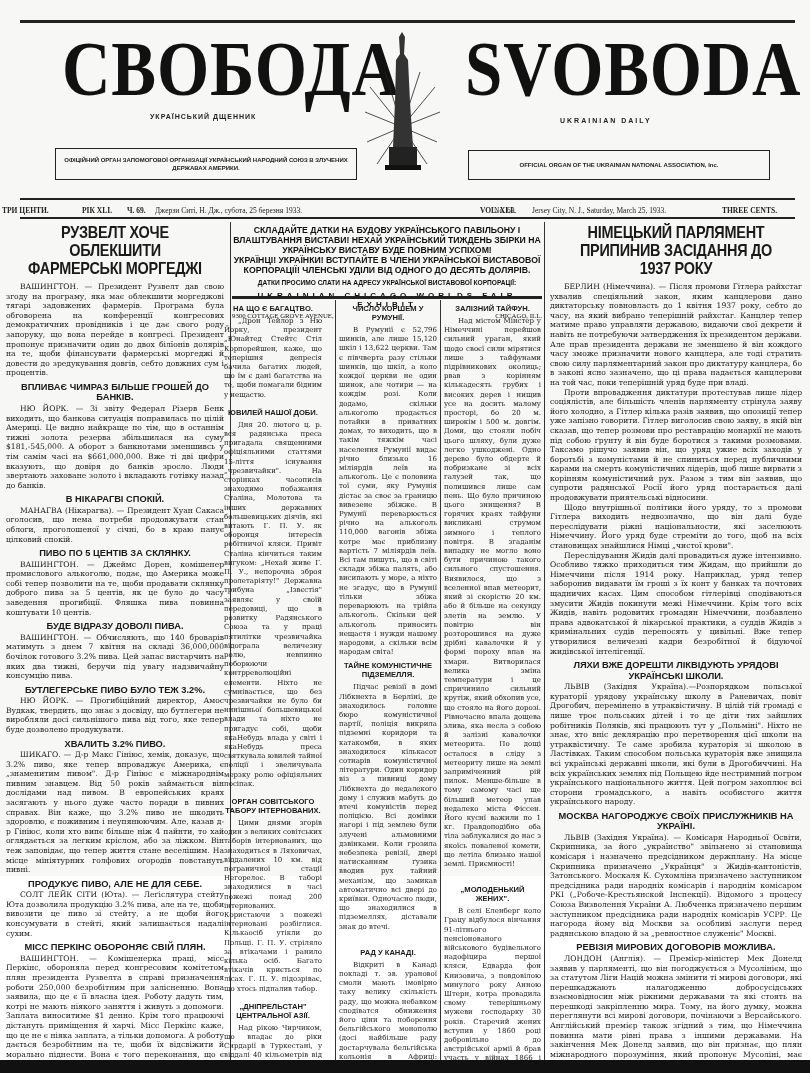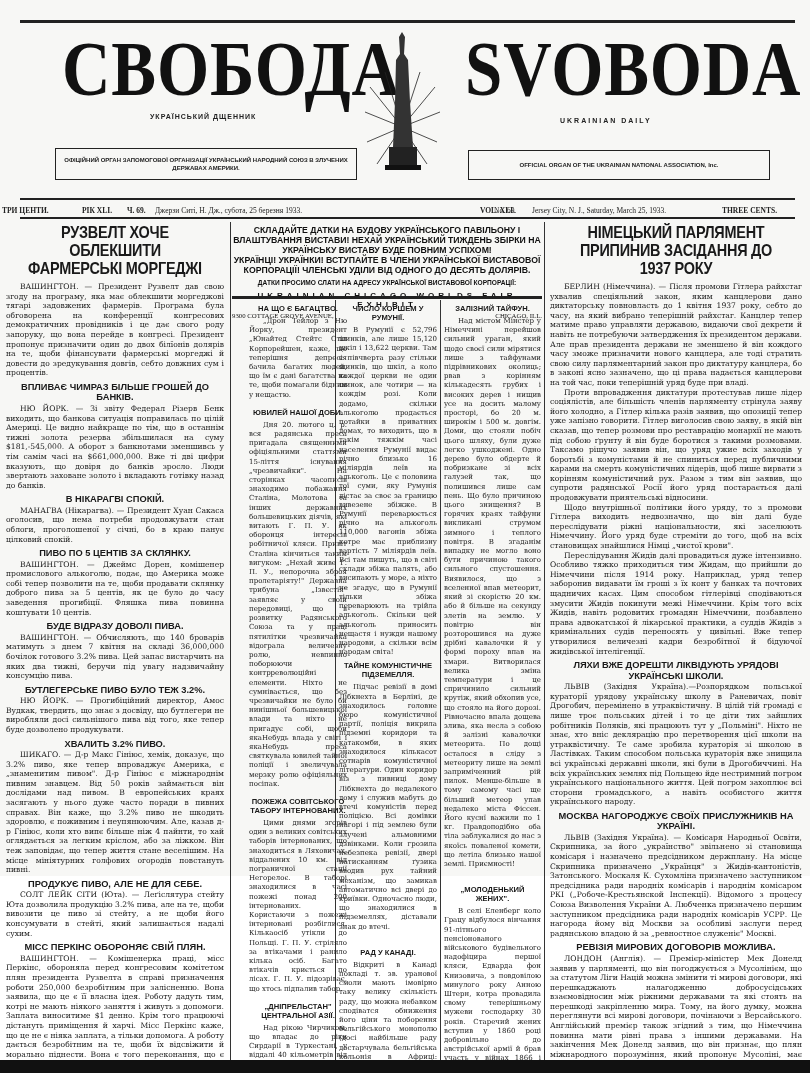--- a/index.html
+++ b/index.html
@@ -100,26 +100,26 @@
     <p>НЮ ЙОРК. — Прогибіційний директор, Амос Вудкак, твердить, що знає з досвіду, що бутлегери не виробляли досі сильнішого пива від того, яке тепер буде дозволено продукувати.</p>
     <div class="h-med">ХВАЛИТЬ 3.2% ПИВО.</div>
     <p>ШИКАГО. — Д-р Макс Гініюс, хемік, доказує, що 3.2% пиво, яке тепер впроваджує Америка, є „знаменитим пивом". Д-р Гініюс є міжнароднім пивним знавцем. Від 50 років займається він дослідами над пивом. В европейських краях засягають у нього дуже часто поради в пивних справах. Він каже, що 3.2% пиво не шкодить здоровлю, є поживним і неупянюючим. Але, казав д-р Гініюс, коли хто випє більше ніж 4 пайнти, то хай оглядається за легким кріслом, або за ліжком. Він теж заповідає, що тепер життя стане веселішим. На місце мініятурних голфових огородів повстануть пивні.</p>
     <div class="h-med">ПРОДУКУЄ ПИВО, АЛЕ НЕ ДЛЯ СЕБЕ.</div>
     <p>СОЛТ ЛЕЙК СІТИ (Юта). — Леґіслятура стейту Юта дозволила продукцію 3.2% пива, але на те, щоби вивозити це пиво зі стейту, а не щоби його консумувати в стейті, який залишається надалі сухим.</p>
     <div class="h-med">МІСС ПЕРКІНС ОБОРОНЯЄ СВІЙ ПЛЯН.</div>
     <p>ВАШИНГТОН. — Комішенерка праці, місс Перкінс, обороняла перед конгресовим комітетом плян президента Рузвелта в справі призначення роботи 250,000 безробітним при залісненню. Вона заявила, що це є її власна ідея. Роботу дадуть тим, котрі не мають ніякого заняття і живуть з допомоги. Заплата виноситиме $1 денно. Крім того працюючі дістануть приміщення й харчі. Місс Перкінс каже, що це не є ніяка заплата, а тільки допомога. А роботу дається безробітним на те, щоби їх відсвіжити й морально піднести. Вона є того переконання, що є краще для родин, коли безробітний муж піде до роботи, ніж має сидіти ронами в хаті без роботи. Те останнє розбиває родинне життя в більшій мірі ніж що інше.</p>
 
   </div>
 
-  <div class="col" style="left:249px;top:302px;width:98px;height:758px;font-size:7px;line-height:9.2px;">
+  <div class="col" style="left:224px;top:302px;width:98px;height:758px;font-size:7px;line-height:9.2px;">
     <div class="h-sm" style="margin-top:2px;">НА ЩО Є БАГАЦТВО.</div>
     <p>„Дрон Тейлор з Ню Йорку, президент „Юнайтед Стейтс Стіл Корпорейшен, каже, що теперішня депресія бачила багатих людей, що їм є дані багатства на те, щоби помагали бідним у нещастю.</p>
     <div class="h-sm">ЮВИЛЕЙ НАШОЇ ДОБИ.</div>
     <p>Дня 20. лютого ц. р. вся радянська преса пригадала священними офіціяльними статтями 15-ліття існування „чрезвичайки". На сторінках часописів знаходимо побажання Сталіна, Молотова та інших державних большевицьких діячів, які витають Г. П. У. як оборонця інтересів робітничої кляси. Привіт Сталіна кінчиться таким вигуком: „Нехай живе Г. П. У., непорочна зброя пролетаріяту!" Державна трибуна „Ізвєстія" заявляє у своїй передовиці, що в розвитку Радянського Союза та у праці пятилітки чрезвичайка відограла величезну ролю, невпинно поборюючи контрреволюційні елементи. Ніхто не сумнівається, що без чрезвичайки не було би нинішньої большевицької влади та ніхто не пригадує собі, щоби якаНебудь влада у світі і якаНебудь преса святкувала ювилей тайної поліції і звеличувала мерзку ролю офіціяльних посіпак.</p>
-    <div class="h-sm">ПОЖЕЖА СОВІТСЬКОГО ТАБОРУ ІНТЕРНОВАНИХ.</div>
+    <div class="h-sm">ОРГАН СОВІТСЬКОГО ТАБОРУ ІНТЕРНОВАНИХ.</div>
     <p>Цими днями згорів один з великих совітських таборів інтернованих, що знаходиться в Ляховичах, віддалених 10 км. від пограничної стації Негорелоє. В таборі знаходилися в часі пожежі понад 200 інтернованих. Користаючи з пожежі інтерновані розбіглися. Кількаосіб утікли до Польщі. Г. П. У. стріляло за втікачами і ранило кілька осіб. Багато втікачів криється по лісах. Г. П. У. підозріває, що хтось підпалив табор.</p>
     <div class="h-sm">„ДНІПРЕЛЬСТАН" ЦЕНТРАЛЬНОЇ АЗІЇ.</div>
     <p>Над рікою Чирчиком, що впадає до ріки Сирдарії в Туркестані, у віддалі 40 кільометрів від Ташкенту, будують гідроелектрівні потужности (справности) 280 тисяч кільоватів, дальше довгий на 25 кільометрів канал, що відпроваджує воду, величезну греблю (величиною другу після дніпрельстанської) та великі фабрики штучних (азотових) навозів для бавовняних піль центральної Азії. Всі ці будівлі, що називаються загально „Чирчикстрой", повинні бути викінчені в останнім кварталі 1935 р. Тепер будують 22-кільометровий шлях, 50-кільометрову лінію з Ташкенту і мешкальні доми для 10 тисяч робітничих родин. Біля „Чирчикстрою" треба буде викопати 13 міліонів кубічних метрів землі. Продукція азотових навозів основана на добудованні азоту з повітря та води з води при помочі електролізи.</p>
   </div>
 
   <div class="col" style="left:339px;top:302px;width:98px;height:758px;font-size:7px;line-height:9.2px;">
     <div class="h-sm" style="margin-top:2px;">ЧИСЛО КОРШЕМ У РУМУНІЇ.</div>
     <p>В Румунії є 52,796 шинків, але лише 15,120 шкіл і 13,622 церкви. Там є півчверта разу стільки шинків, що шкіл, а коло кождої церкви не один шинок, але чотири — на кождім розі. Коли додамо, скільки алькоголю продається потайки в приватних домах, то виходить, що в такім тяжкім часі населення Румунії видає річно близько 16 міліярдів леїв на алькоголь. Це є половина тої суми, яку Румунія дістає за своє за границю вивезене збіжже. В Румунії переварюється річно на алькоголь 110,000 вагонів збіжа котре має приблизну вартість 7 міліярдів леїв. Всі там пишуть, що в світі склади збіжа палять, або висипають у море, а ніхто не згадує, що в Румунії тільки збіжа переварюють на трійла алькоголь. Скільки цей алькоголь приносить нещастя і нужди нашому народови, а скільки всім народам світа!</p>
     <div class="h-sm" style="margin-top:4px;">ТАЙНЕ КОМУНІСТИЧНЕ ПІДЗЕМЕЛЛЯ.</div>
     <p>Підчас ревізії в домі Лібкнехта в Берліні, де знаходилось головне бюро комуністичної партії, поліція викрила підземні коридори та катакомби, в яких знаходилося кількасот сотнарів комуністичної літератури. Один коридор віз з пивниці дому Лібкнехта до недалекого дому і служив мабуть до втечі комуністів перед поліцією. Всі домівки нагорі і під землею були злучені альмовними дзвінками. Коли грозила небезпека ревізії, двері натисканням ґузика вводив рух тайний механізм, що замикав автоматично всі двері до криївки. Одночасно люди, що знаходилися в підземеллях, діставали знак до втечі.</p>

